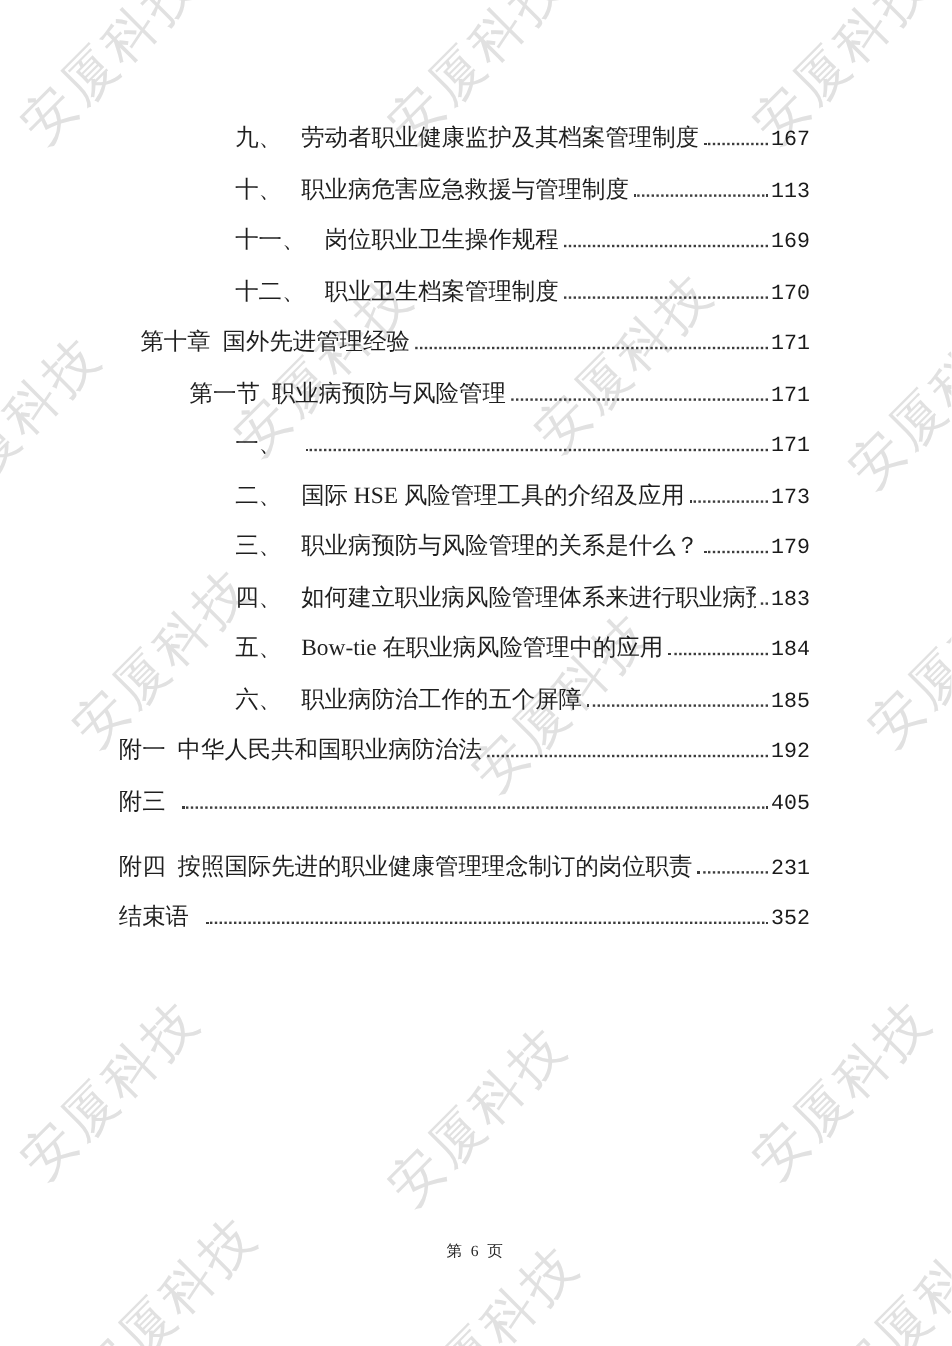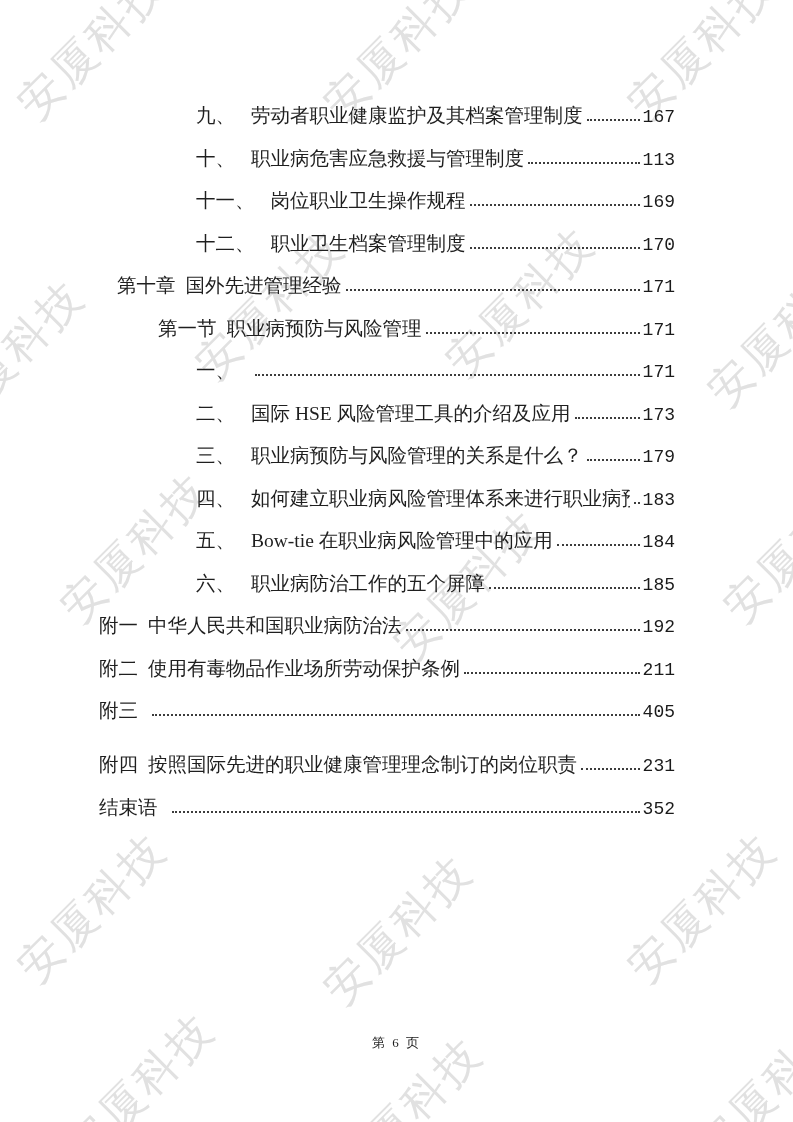--- a/index.html
+++ b/index.html
@@ -185,26 +185,20 @@
         <span class="dots"></span>
         <span class="pg">185</span>
       </div>
       <div class="toc-row appendix">
         <span class="num">附一</span>
         <span class="title">中华人民共和国职业病防治法</span>
         <span class="dots"></span>
         <span class="pg">192</span>
       </div>
       <div class="toc-row appendix">
-        <span class="num">附二</span>
-        <span class="title">使用有毒物品作业场所劳动保护条例</span>
-        <span class="dots"></span>
-        <span class="pg">211</span>
-      </div>
-      <div class="toc-row appendix">
         <span class="num">附三</span>
         <span class="dots"></span>
         <span class="pg">405</span>
       </div>
       <div class="toc-row appendix gap-before">
         <span class="num">附四</span>
         <span class="title">按照国际先进的职业健康管理理念制订的岗位职责</span>
         <span class="dots"></span>
         <span class="pg">231</span>
       </div>

